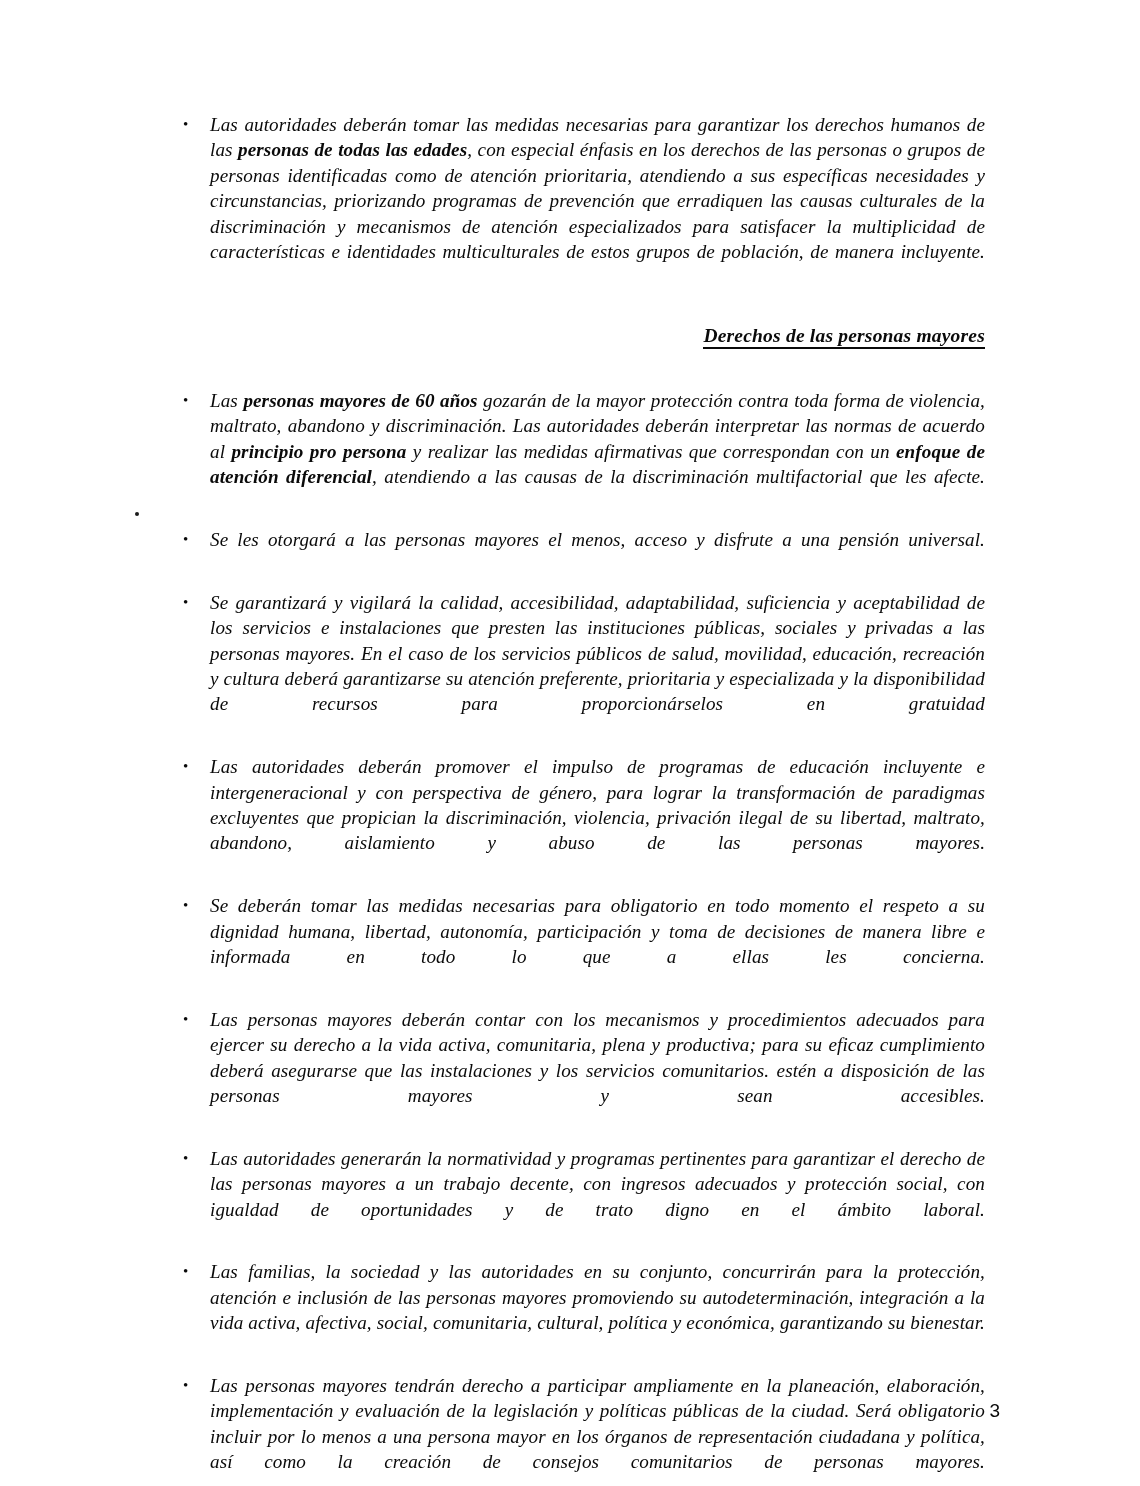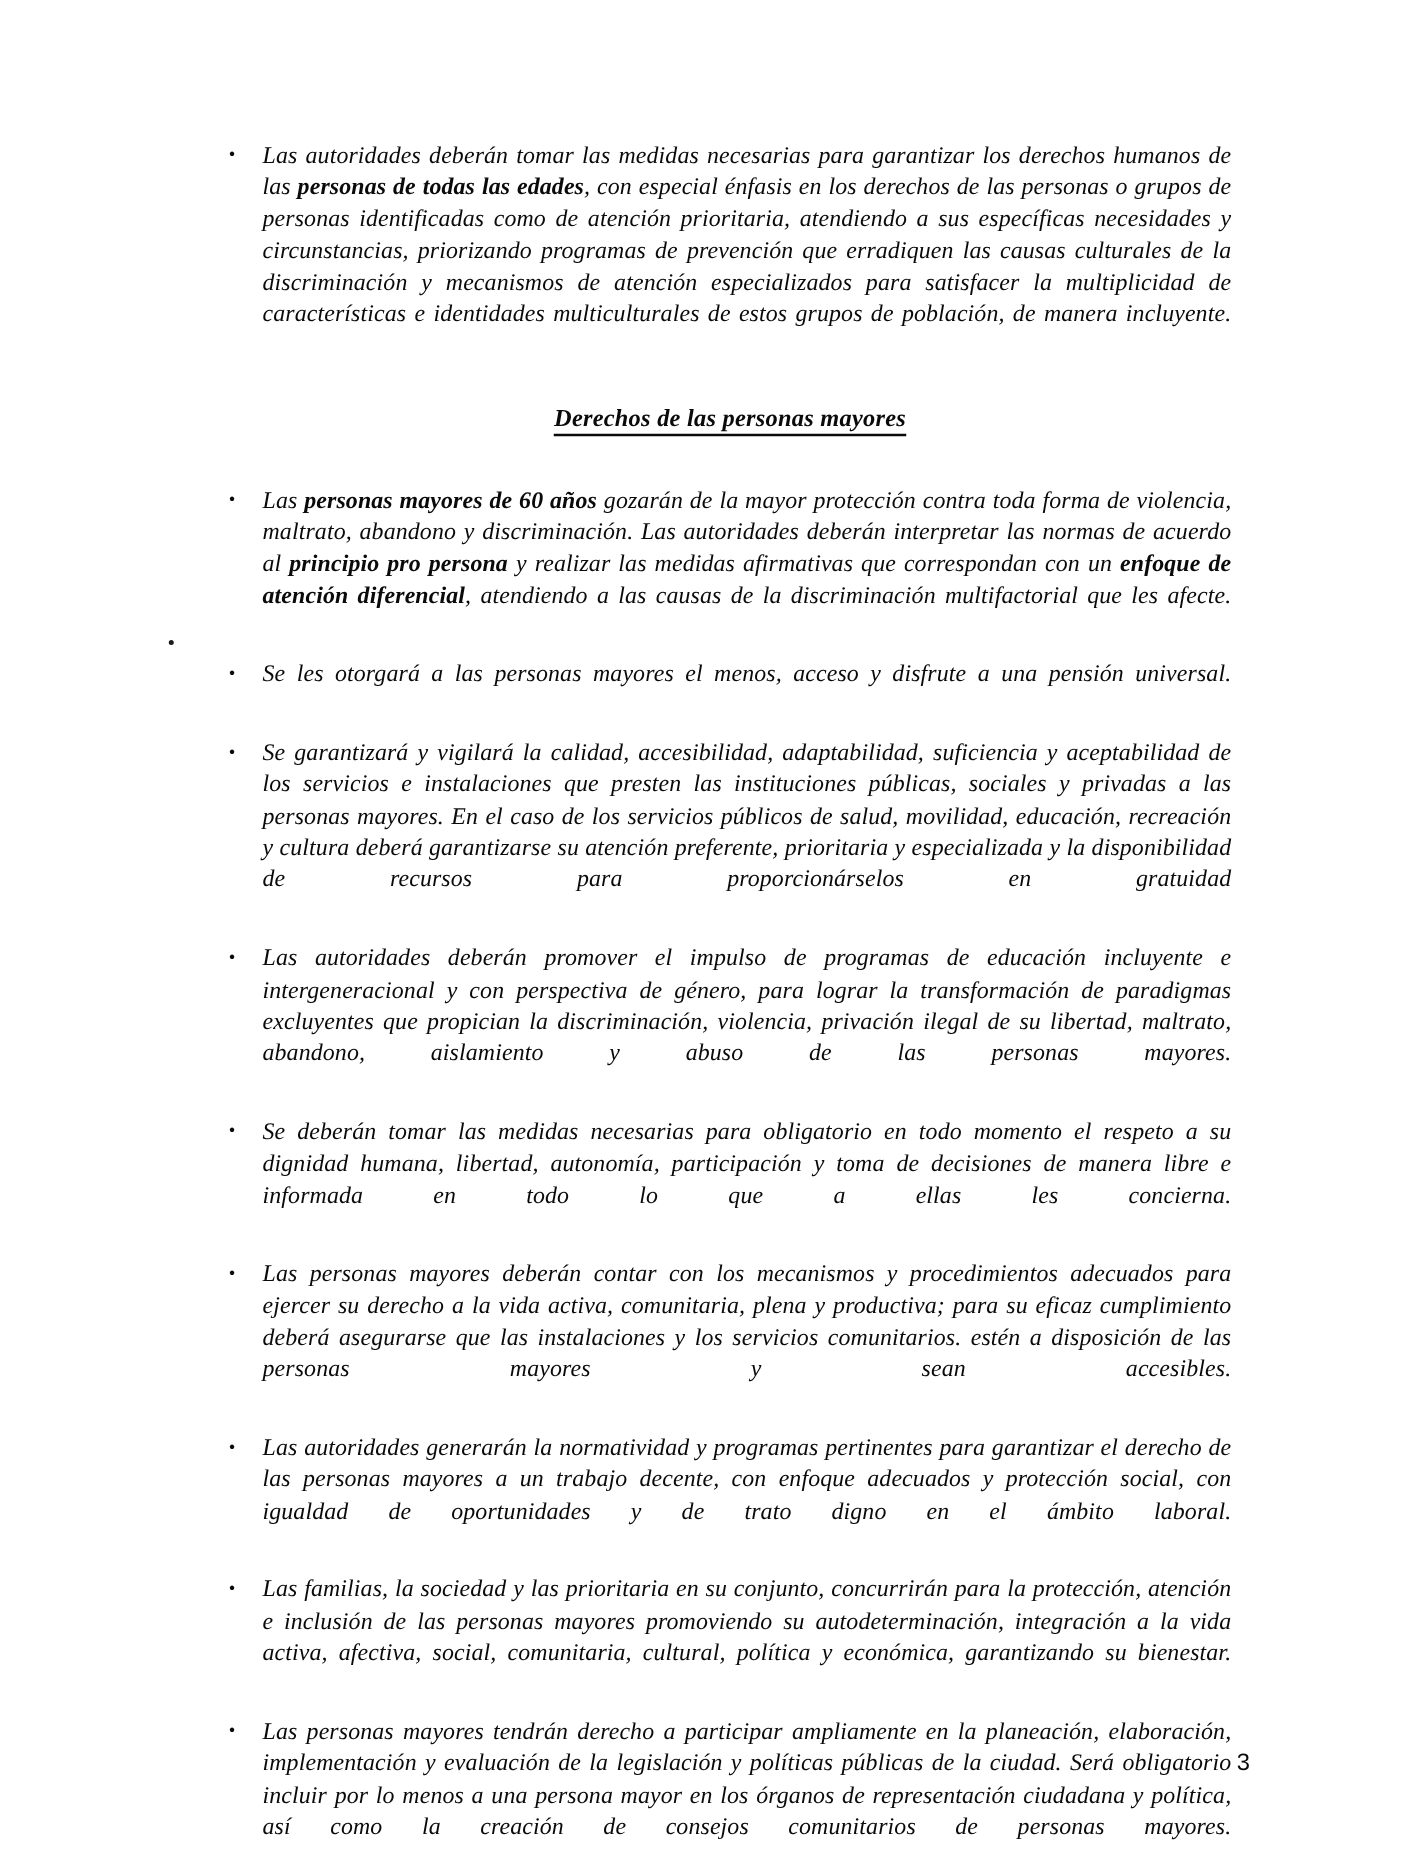--- a/index.html
+++ b/index.html
@@ -49,21 +49,21 @@
   .bullet-item b { font-weight: bold; }
   
   .bullet-item .para-text::after {
     content: "";
     display: inline-block;
     width: 100%;
   }
 
   
   .section-heading {
-    text-align: center;
+    text-align: right;
     font-style: italic;
     font-weight: bold;
     font-size: 19.5px;
     line-height: 24px;
     margin: 34px 0 40px 0;
     letter-spacing: 0.2px;
   }
   .section-heading span {
     border-bottom: 2px solid #0a0a0a;
     padding-bottom: 1px;
@@ -142,26 +142,26 @@
         <span class="para-text">Se deberán tomar las medidas necesarias para obligatorio en todo momento el respeto a su dignidad humana, libertad, autonomía, participación y toma de decisiones de manera libre e informada en todo lo que a ellas les concierna.</span>
       </div>
 
       <div class="bullet-item">
         <span class="bullet-glyph">•</span>
         <span class="para-text">Las personas mayores deberán contar con los mecanismos y procedimientos adecuados para ejercer su derecho a la vida activa, comunitaria, plena y productiva; para su eficaz cumplimiento deberá asegurarse que las instalaciones y los servicios comunitarios. estén a disposición de las personas mayores y sean accesibles.</span>
       </div>
 
       <div class="bullet-item">
         <span class="bullet-glyph">•</span>
-        <span class="para-text">Las autoridades generarán la normatividad y programas pertinentes para garantizar el derecho de las personas mayores a un trabajo decente, con enfoque adecuados y protección social, con igualdad de oportunidades y de trato digno en el ámbito laboral.</span>
+        <span class="para-text">Las autoridades generarán la normatividad y programas pertinentes para garantizar el derecho de las personas mayores a un trabajo decente, con ingresos adecuados y protección social, con igualdad de oportunidades y de trato digno en el ámbito laboral.</span>
       </div>
 
       <div class="bullet-item">
         <span class="bullet-glyph">•</span>
-        <span class="para-text">Las familias, la sociedad y las prioritaria en su conjunto, concurrirán para la protección, atención e inclusión de las personas mayores promoviendo su autodeterminación, integración a la vida activa, afectiva, social, comunitaria, cultural, política y económica, garantizando su bienestar.</span>
+        <span class="para-text">Las familias, la sociedad y las autoridades en su conjunto, concurrirán para la protección, atención e inclusión de las personas mayores promoviendo su autodeterminación, integración a la vida activa, afectiva, social, comunitaria, cultural, política y económica, garantizando su bienestar.</span>
       </div>
 
       <div class="bullet-item">
         <span class="bullet-glyph">•</span>
         <span class="para-text">Las personas mayores tendrán derecho a participar ampliamente en la planeación, elaboración, implementación y evaluación de la legislación y políticas públicas de la ciudad. Será obligatorio incluir por lo menos a una persona mayor en los órganos de representación ciudadana y política, así como la creación de consejos comunitarios de personas mayores.</span>
       </div>
 
     </div>
   </div>
 

